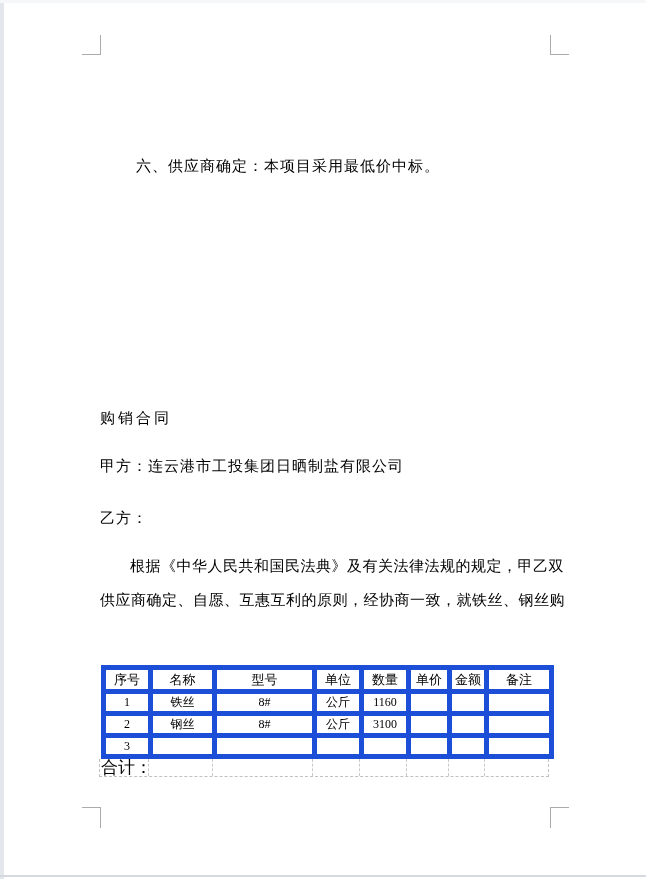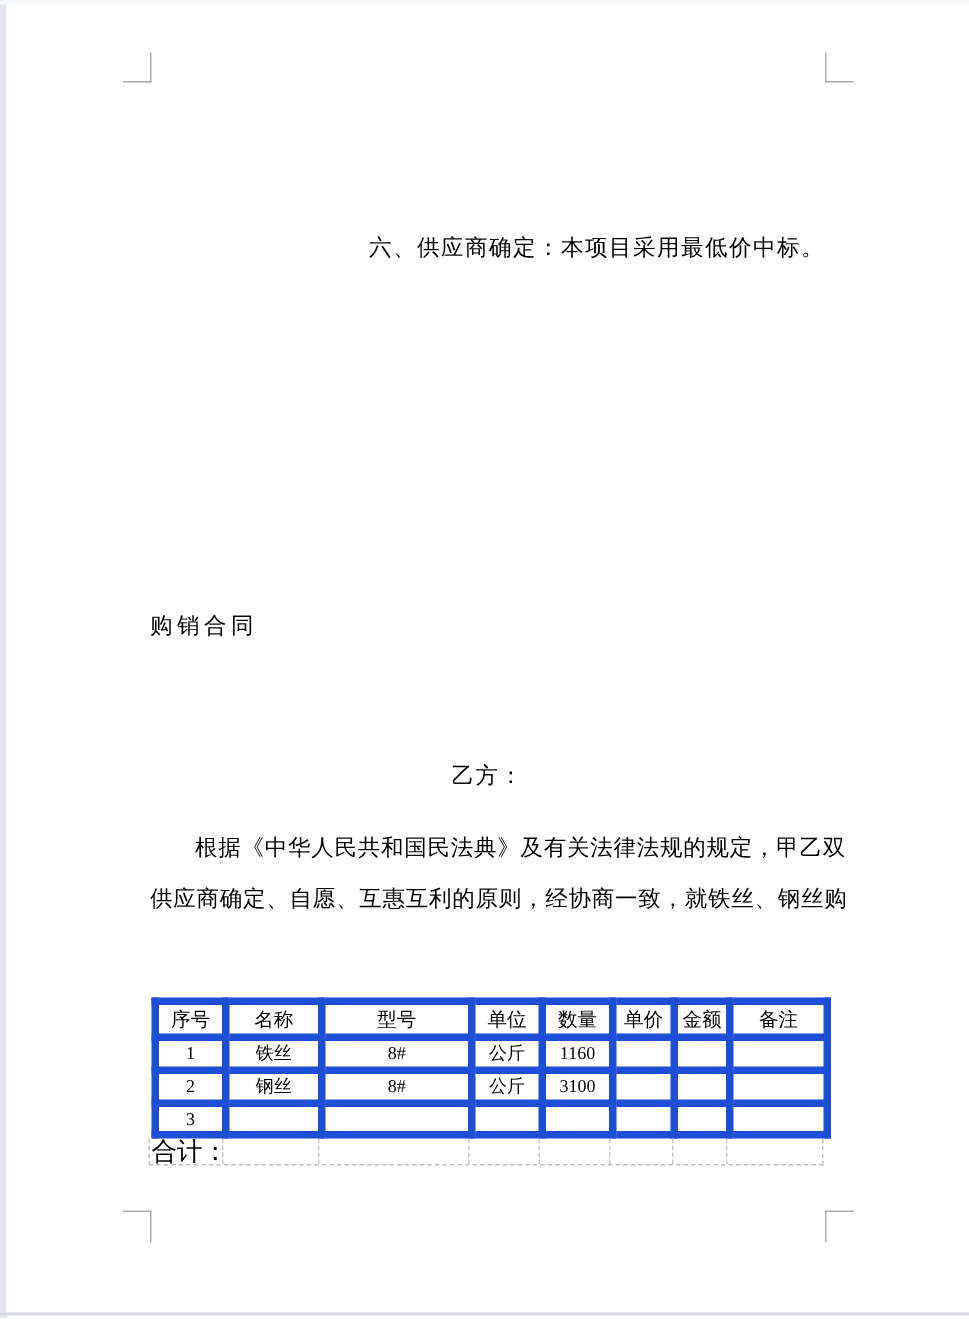--- a/index.html
+++ b/index.html
@@ -22,26 +22,26 @@
   .mark-tr{left:550px;top:35px;height:19px;border-left:1px solid #a9acae;border-bottom:1px solid #a9acae;}
   .mark-bl{left:82px;top:807px;height:20px;border-right:1px solid #a9acae;border-top:1px solid #a9acae;}
   .mark-br{left:550px;top:807px;height:20px;border-left:1px solid #a9acae;border-top:1px solid #a9acae;}
 
   
   .line{
     position:absolute;left:100px;width:450px;
     font-size:15px;line-height:34px;white-space:nowrap;
     letter-spacing:1px;
   }
-  .indent2{text-indent:36px;text-align:right;}
+  .indent2{text-indent:36px;}
   .sec-six{top:149px;}
   .sec-seven{top:359px;}
   .doc-title{top:401px;letter-spacing:3px;white-space:normal;}
   .party-a{top:449px;}
-  .party-b{top:501px;text-align:center;}
+  .party-b{top:501px;}
   .intro{position:absolute;left:100px;top:549px;width:460px;font-size:15px;line-height:34px;letter-spacing:0.5px;}
   .intro .iline{white-space:nowrap;}
   .intro .iline:first-child{text-indent:30px;}
 
   
   .table-wrap{position:absolute;left:99px;top:665px;width:450px;}
   table.items{
     margin-left:2px;
     border-collapse:collapse;
     table-layout:fixed;
@@ -83,20 +83,21 @@
   <div class="mark mark-tl"></div>
   <div class="mark mark-tr"></div>
   <div class="mark mark-bl"></div>
   <div class="mark mark-br"></div>
 
   <div class="line indent2 sec-six">六、供应商确定：本项目采用最低价中标。</div>
 
 
   <div class="line doc-title">购销合同</div>
 
+  <div class="line party-a">甲方：连云港市工投集团日晒制盐有限公司</div>
 
   <div class="line party-b">乙方：</div>
 
   <div class="intro">
     <div class="iline">根据《中华人民共和国民法典》及有关法律法规的规定，甲乙双</div>
     <div class="iline">供应商确定、自愿、互惠互利的原则，经协商一致，就铁丝、钢丝购</div>
   </div>
 
   <div class="table-wrap">
     <table class="items">

